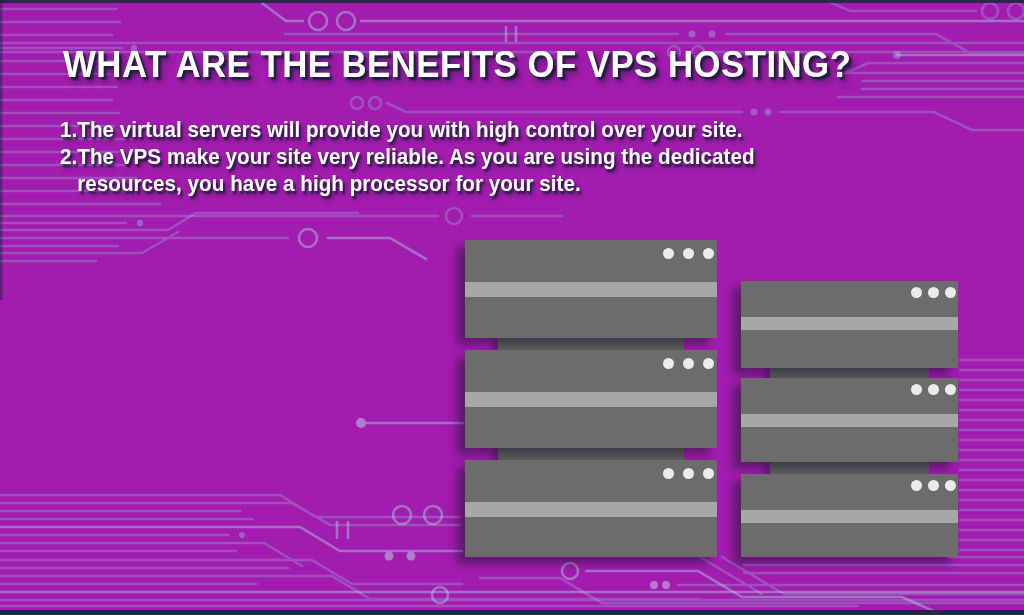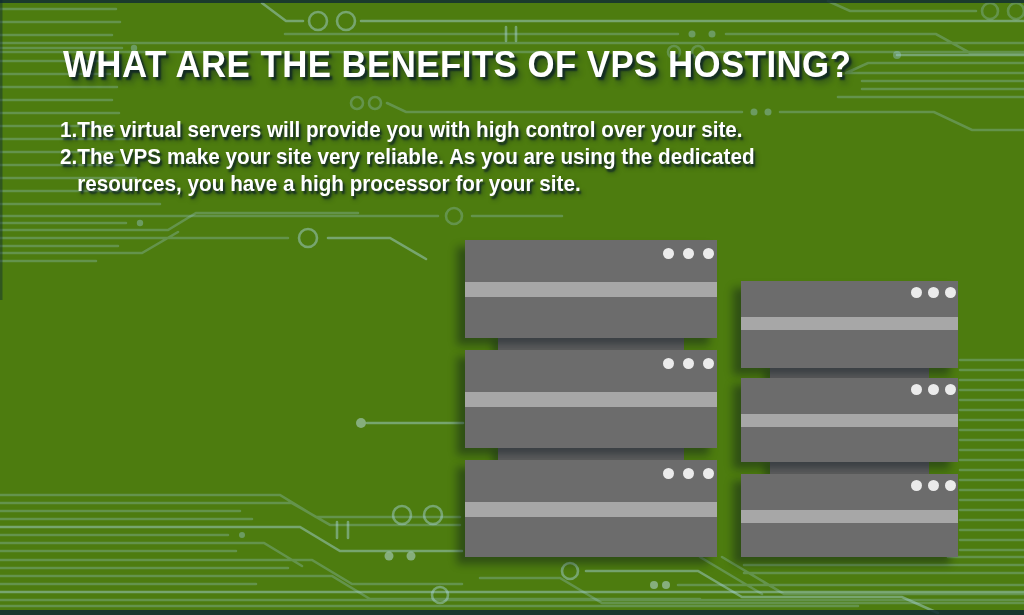--- a/index.html
+++ b/index.html
@@ -1,18 +1,18 @@
 <!DOCTYPE html>
 <html><head>
 <meta charset="utf-8">
 <style>
   html,body{margin:0;padding:0;background:#2f6a7c;}
   .canvas{
     position:relative;width:1024px;height:615px;overflow:hidden;
-    background:#4d7c0f;font-family:"Liberation Sans",sans-serif;
+    background:#a21caf;font-family:"Liberation Sans",sans-serif;
   }
   svg.circuit{position:absolute;left:0;top:0;}
   .title{
     position:absolute;left:63px;top:44px;
     font-size:37px;font-weight:bold;color:#ffffff;white-space:nowrap;
     transform:scaleX(.94);transform-origin:left top;letter-spacing:.5px;
     text-shadow:3px 3px 2px rgba(10,30,40,.8),5px 6px 7px rgba(10,30,40,.45);
   }
   .points{
     position:absolute;left:60px;top:116px;color:#ffffff;font-weight:bold;

